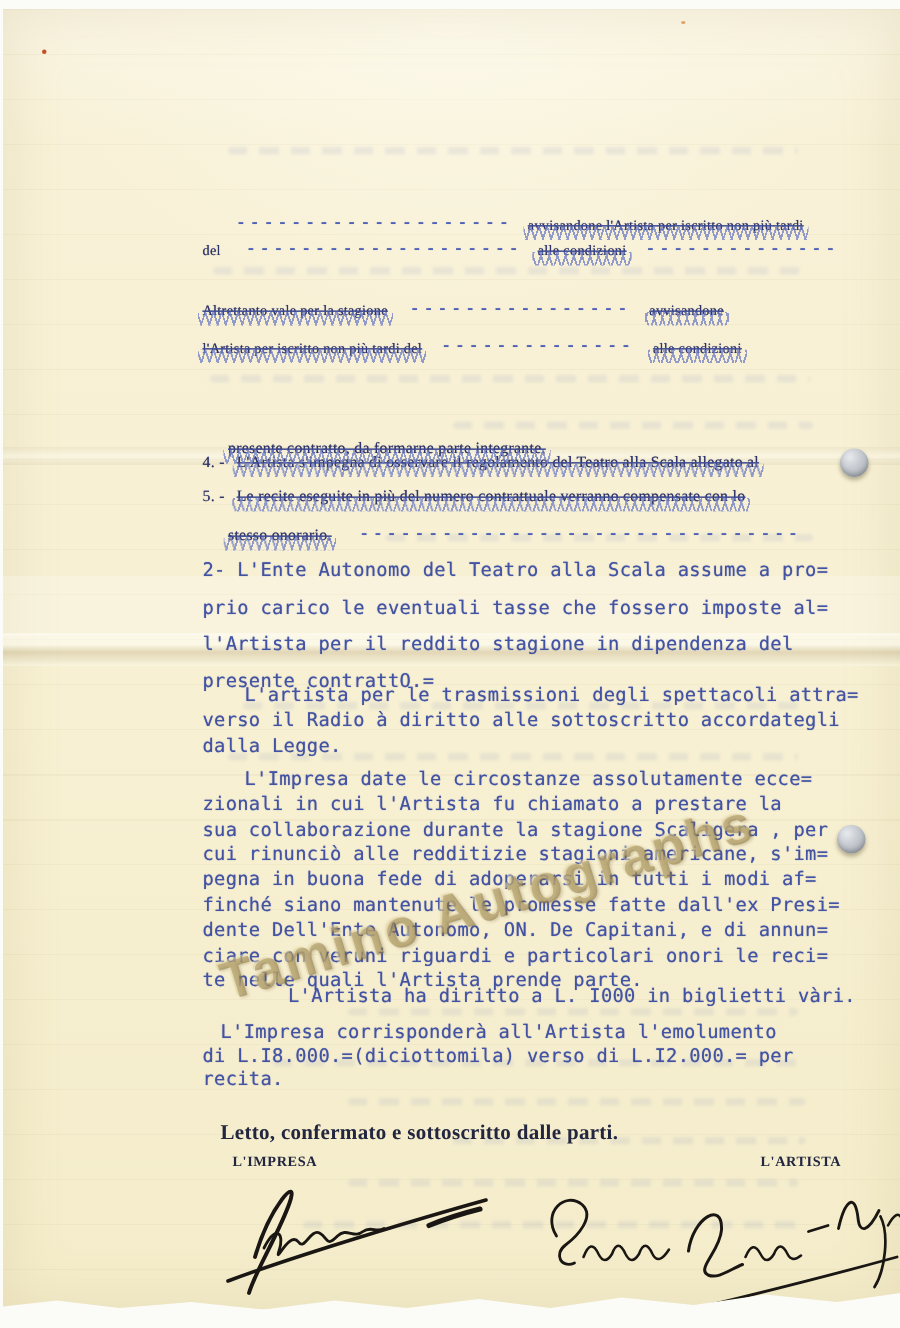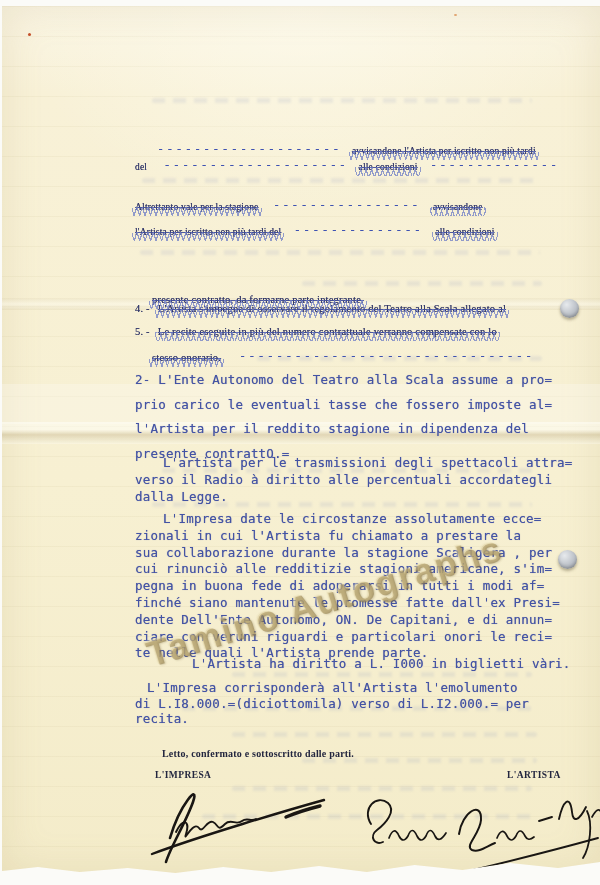--- a/index.html
+++ b/index.html
@@ -64,21 +64,21 @@
   .p6 .ln{line-height:24.5px;}
   .p7 .ln{line-height:17px;}
   .p8 .ln{line-height:16.8px;}
   .fee .ln{line-height:15.5px;}
   .ind28{padding-left:28px;}
   .ind12{padding-left:12px;}
   .tickets{position:absolute;left:133px;top:650px;
     font-family:"DejaVu Sans Mono", monospace;color:#4353a4;font-size:12.5px;
     letter-spacing:.2px;text-shadow:0 0 .7px rgba(58,72,158,.65);white-space:nowrap;padding-left:57px;}
 
-  .closing{position:absolute;left:160px;top:742px;font-size:10px;font-weight:bold;color:#23263f;
+  .closing{position:absolute;left:145px;top:742px;font-size:14px;font-weight:bold;color:#23263f;
     letter-spacing:.2px;}
   .siglabel{position:absolute;top:764px;font-size:9.5px;font-weight:bold;color:#23263f;letter-spacing:.4px;}
   .siglabel.impresa{left:153px;}
   .siglabel.artista{left:505px;}
 
   .sig{position:absolute;}
   .sig path{fill:none;stroke:#191613;stroke-linecap:round;stroke-linejoin:round;}
 
   .watermark{
     position:absolute;left:145px;top:628px;width:360px;
@@ -160,21 +160,21 @@
 
     <div class="typed p6" style="top:362px;">
       <span class="ln">2- L'Ente Autonomo del Teatro alla Scala assume a pro=</span>
       <span class="ln">prio carico le eventuali tasse che fossero imposte al=</span>
       <span class="ln">l'Artista per il reddito stagione in dipendenza del</span>
       <span class="ln">presente contrattO.=</span>
     </div>
 
     <div class="typed p7" style="top:448px;">
       <span class="ln ind28">L'artista per le trasmissioni degli spettacoli attra=</span>
-      <span class="ln">verso il Radio à diritto alle percentuali accordategli</span>
+      <span class="ln">verso il Radio à diritto alle sottoscritto accordategli</span>
       <span class="ln">dalla Legge.</span>
     </div>
 
     <div class="typed p8" style="top:505px;">
       <span class="ln ind28">L'Impresa date le circostanze assolutamente ecce=</span>
       <span class="ln">zionali in cui l'Artista fu chiamato a prestare la</span>
       <span class="ln">sua collaborazione durante la stagione Scaligera , per</span>
       <span class="ln">cui rinunciò alle redditizie stagioni americane, s'im=</span>
       <span class="ln">pegna in buona fede di adoperarsi in tutti i modi af=</span>
       <span class="ln">finché siano mantenute le promesse fatte dall'ex Presi=</span>

